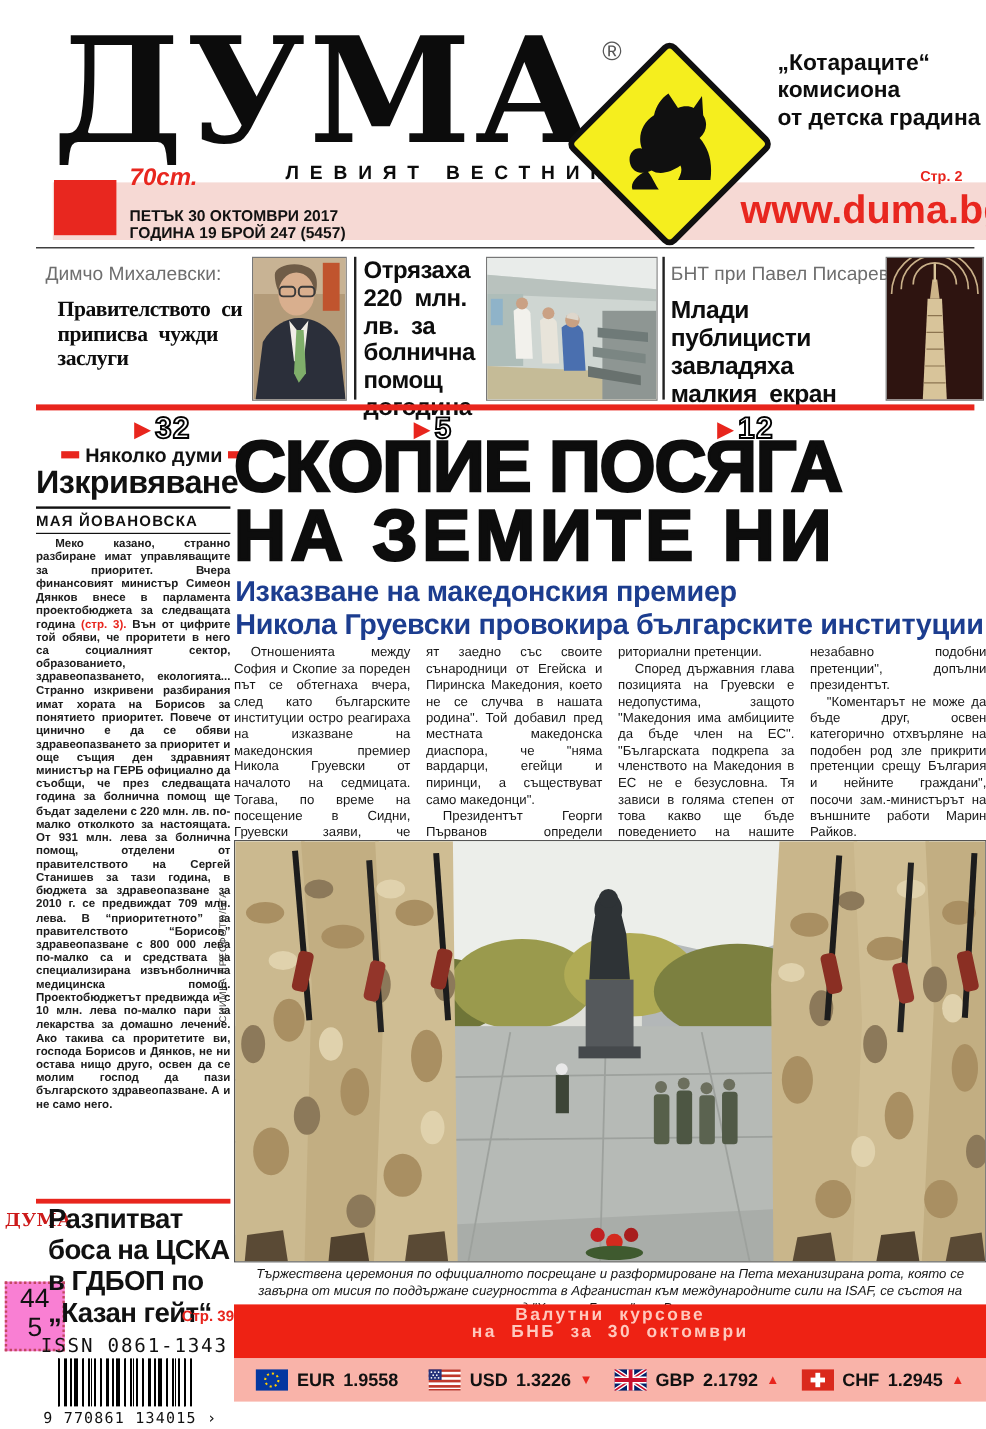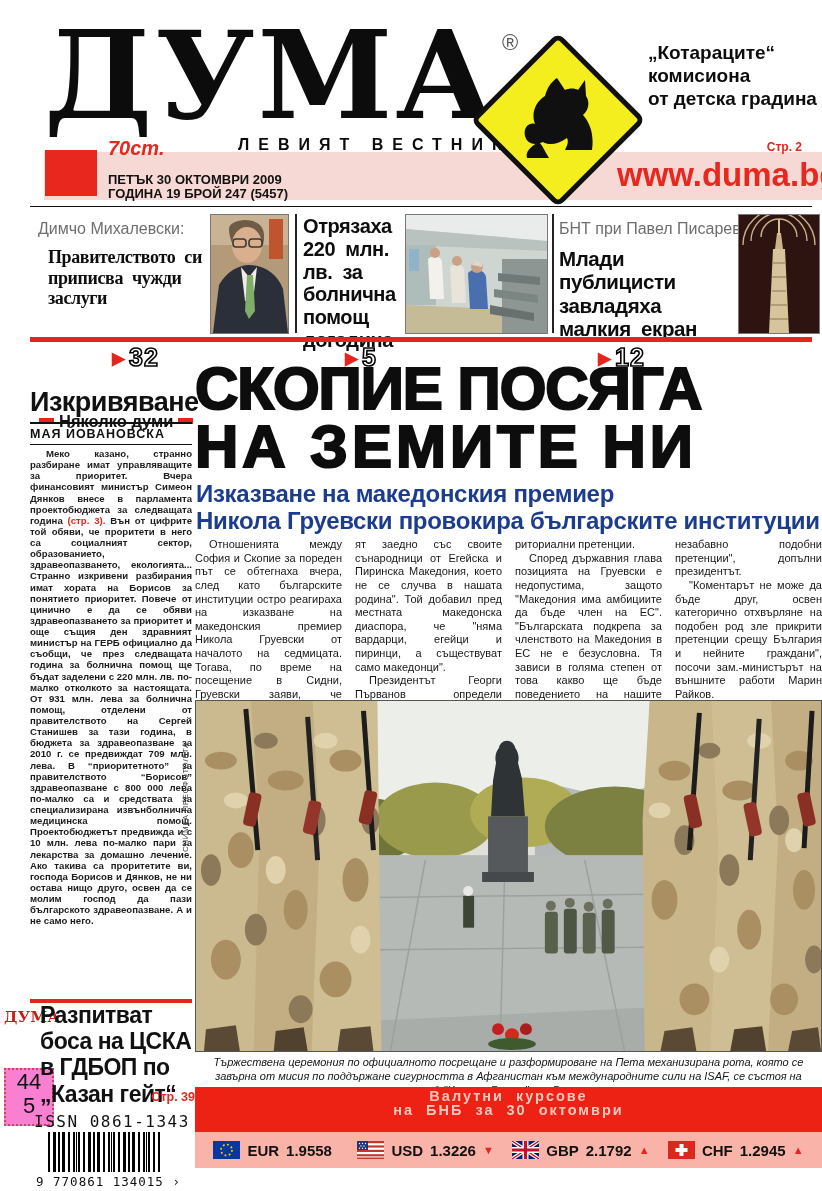--- a/index.html
+++ b/index.html
@@ -40,21 +40,21 @@
   .s3k{position:absolute;left:559px;top:220px;}
   .s3t{position:absolute;left:559px;top:247px;width:176px;font-size:20.5px;}
   .ph3{position:absolute;left:738px;top:214px;width:80px;height:118px;border:1px solid #777;}
   .rule-red{position:absolute;left:30px;right:10px;top:337px;height:5px;background:#e8251d;}
   .pmark{position:absolute;top:343px;font-weight:bold;font-size:25px;color:#fff;
          -webkit-text-stroke:1.6px #000;letter-spacing:1px;}
   .pmark::before{content:"▶";color:#e8251d;-webkit-text-stroke:0;font-size:17px;margin-right:3px;vertical-align:2px;}
   .pm32{left:95px;padding-left:17px;} .pm5{left:345px;} .pm12{left:598px;}
 
   
-  .few{position:absolute;left:34px;top:371px;width:162px;text-align:center;font-weight:bold;font-size:16.5px;white-space:nowrap;margin-top:41px;}
+  .few{position:absolute;left:46px;top:371px;width:162px;text-align:center;font-weight:bold;font-size:16.5px;white-space:nowrap;}
   .few .dash{display:inline-block;width:15px;height:6px;background:#e8251d;vertical-align:3px;margin:0 5px;}
   .op-title{position:absolute;left:30px;top:387px;font-size:27px;font-weight:bold;letter-spacing:-0.5px;}
   .byline{position:absolute;left:30px;top:422px;width:162px;font-size:12.5px;font-weight:bold;letter-spacing:1px;
           border-top:2.2px solid #111;border-bottom:1.6px solid #111;padding:3px 0;}
   .op-body{position:absolute;left:30px;top:448px;width:162px;height:548px;overflow:hidden;
            font-size:9.6px;font-weight:bold;line-height:1.16;text-align:justify;color:#1c1c1c;}
   .op-body p{margin:0;text-indent:16px;}
   .redtxt{color:#e8251d;}
   .op-rule{position:absolute;left:30px;top:999px;width:162px;height:4px;background:#e8251d;}
 
@@ -102,21 +102,21 @@
 </head>
 <body>
 
 <div id="page">
 
   <div class="band"></div>
   <div class="redsq"></div>
   <div class="logo"><span>ДУМА</span><span class="reg">®</span></div>
   <div class="tagline">ЛЕВИЯТ ВЕСТНИК</div>
   <div class="price">70ст.</div>
-  <div class="dateline">ПЕТЪК 30 ОКТОМВРИ 2009</div>
+  <div class="dateline">ПЕТЪК 30 ОКТОМВРИ 2017</div>
   <div class="issueline">ГОДИНА 19 БРОЙ 247 (5457)</div>
   <div class="website">www.duma.bg</div>
 
   <div class="diamond"></div>
   <svg class="cat" viewBox="0 0 78 90">
     <path fill="#101010" d="M42,6 L50,18 C54,16 60,16 63,18 L70,8 L71,24 C75,30 74,38 68,43 C76,52 79,64 77,78 L50,78 C52,74 54,70 52,66 C44,72 34,74 28,70 C20,74 12,72 10,64 C8,56 14,50 20,52 C16,42 20,30 30,24 C32,16 36,10 42,6 Z"></path>
     <path fill="#101010" d="M24,70 C16,74 10,80 12,86 L34,86 C30,80 28,74 24,70 Z"></path>
   </svg>
   <div class="teaser">
     <div>„Котараците“</div>

